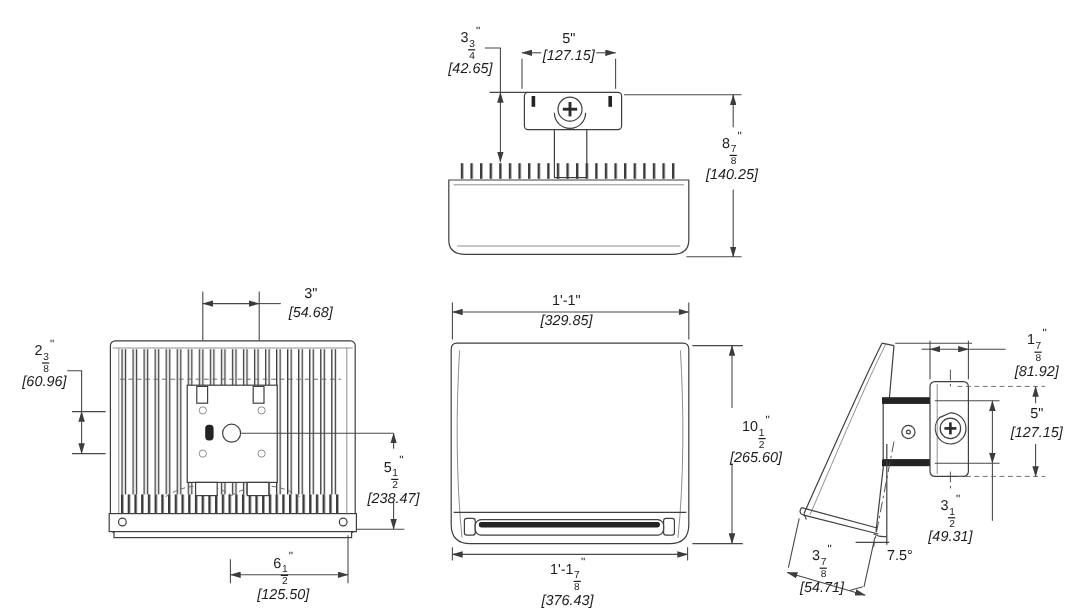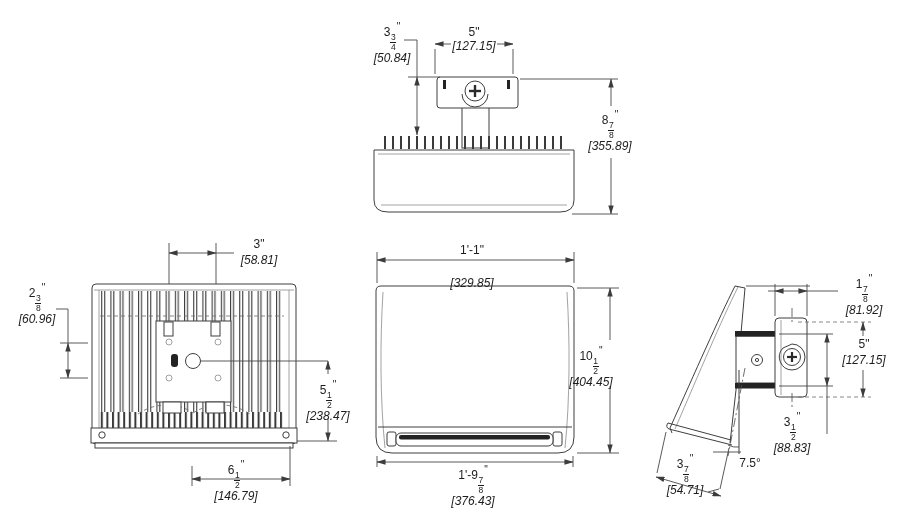--- a/index.html
+++ b/index.html
@@ -222,39 +222,39 @@
     <line class="d" x1="656" y1="477" x2="721" y2="496" marker-start="url(#as)" marker-end="url(#ae)"></line>
     <line class="d" x1="708" y1="492" x2="719" y2="489"></line>
   </g>
 </svg>
 
   <div class="lbl" style="left:366px;top:20px;width:52px;">
     <div class="imp"><span>3</span><span class="frac">
           <span class="n">3</span>
           <span class="d2">4</span>
         </span><span class="u">"</span></div>
-    <div class="met">[50.84]</div>
+    <div class="met">[42.65]</div>
   </div>
 
   <div class="lbl" style="left:444px;top:26px;width:60px;">
     <div class="imp">5"</div>
     <div class="met">[127.15]</div>
   </div>
 
   <div class="lbl" style="left:582px;top:108px;width:56px;">
     <div class="imp"><span>8</span><span class="frac">
           <span class="n">7</span>
           <span class="d2">8</span>
         </span><span class="u">"</span></div>
-    <div class="met">[355.89]</div>
+    <div class="met">[140.25]</div>
   </div>
 
   <div class="lbl" style="left:234px;top:238px;width:50px;">
     <div class="imp">3"</div>
-    <div class="met" style="margin-top:3px;">[58.81]</div>
+    <div class="met" style="margin-top:3px;">[54.68]</div>
   </div>
 
   <div class="lbl" style="left:10px;top:281px;width:54px;">
     <div class="imp"><span>2</span><span class="frac">
           <span class="n">3</span>
           <span class="d2">8</span>
         </span><span class="u">"</span></div>
     <div class="met">[60.96]</div>
   </div>
 
@@ -264,38 +264,38 @@
           <span class="d2">2</span>
         </span><span class="u">"</span></div>
     <div class="met">[238.47]</div>
   </div>
 
   <div class="lbl" style="left:208px;top:458px;width:56px;">
     <div class="imp"><span>6</span><span class="frac">
           <span class="n">1</span>
           <span class="d2">2</span>
         </span><span class="u">"</span></div>
-    <div class="met">[146.79]</div>
+    <div class="met">[125.50]</div>
   </div>
 
   <div class="lbl" style="left:440px;top:244px;width:64px;">
     <div class="imp">1'-1"</div>
-    <div class="met" style="margin-top:20px;">[329.85]</div>
-  </div>
-
-  <div class="lbl" style="left:564px;top:344px;width:54px;">
+    <div class="met" style="margin-top:4px;">[329.85]</div>
+  </div>
+
+  <div class="lbl" style="left:603px;top:344px;width:54px;">
     <div class="imp"><span>10</span><span class="frac">
           <span class="n">1</span>
           <span class="d2">2</span>
         </span><span class="u">"</span></div>
-    <div class="met">[404.45]</div>
+    <div class="met">[265.60]</div>
   </div>
 
   <div class="lbl" style="left:441px;top:463px;width:64px;">
-    <div class="imp"><span>1'-9</span><span class="frac">
+    <div class="imp"><span>1'-1</span><span class="frac">
           <span class="n">7</span>
           <span class="d2">8</span>
         </span><span class="u">"</span></div>
     <div class="met">[376.43]</div>
   </div>
 
   <div class="lbl" style="left:838px;top:272px;width:52px;">
     <div class="imp"><span>1</span><span class="frac">
           <span class="n">7</span>
           <span class="d2">8</span>
@@ -306,21 +306,21 @@
   <div class="lbl" style="left:836px;top:338px;width:56px;">
     <div class="imp">5"</div>
     <div class="met" style="margin-top:3px;">[127.15]</div>
   </div>
 
   <div class="lbl" style="left:764px;top:410px;width:56px;">
     <div class="imp"><span>3</span><span class="frac">
           <span class="n">1</span>
           <span class="d2">2</span>
         </span><span class="u">"</span></div>
-    <div class="met">[88.83]</div>
+    <div class="met">[49.31]</div>
   </div>
 
   <div class="lbl" style="left:658px;top:452px;width:54px;">
     <div class="imp"><span>3</span><span class="frac">
           <span class="n">7</span>
           <span class="d2">8</span>
         </span><span class="u">"</span></div>
     <div class="met">[54.71]</div>
   </div>
 

